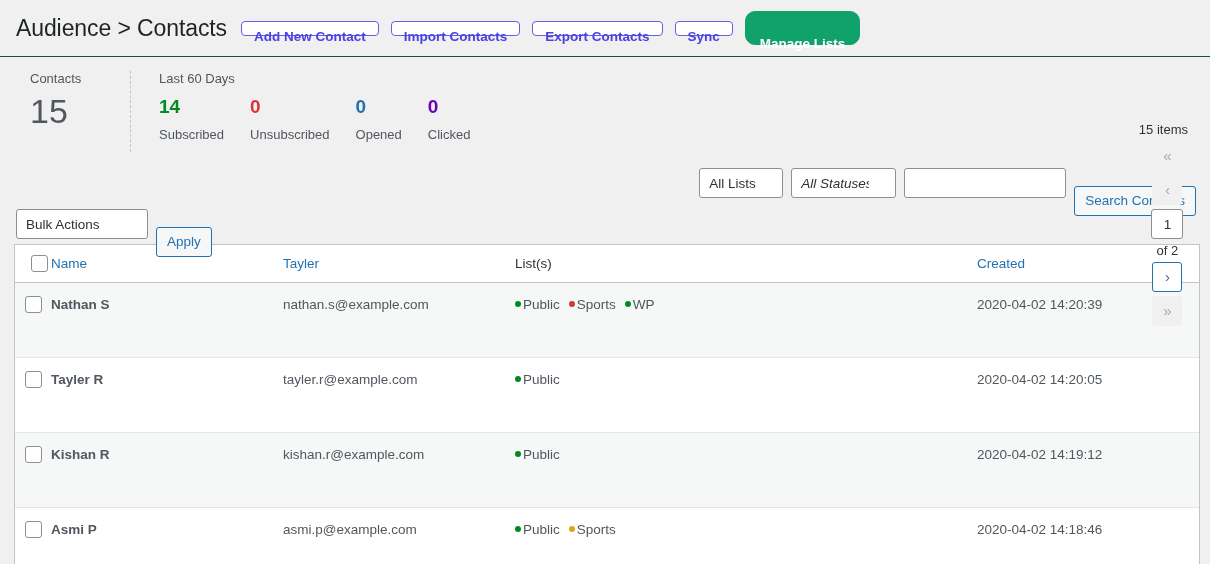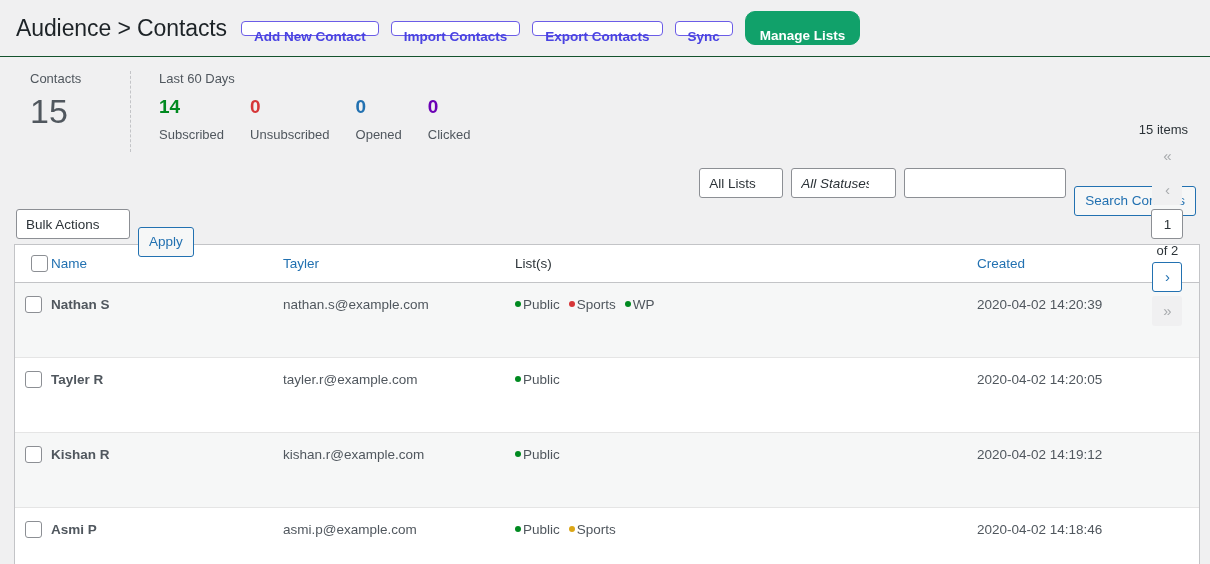--- a/index.html
+++ b/index.html
@@ -41,21 +41,21 @@
     cursor: pointer;
     white-space: nowrap;
     font-family: "Liberation Sans", sans-serif;
   }
   .btn-green {
     background: #11a16a;
     border: 1px solid #11a16a;
     color: #ffffff;
     font-size: 13.5px;
     font-weight: 700;
-    padding: 8px 14px;
+    padding: 16px 14px;
     height: 34px;
     line-height: 32px;
     border-radius: 10px;
     cursor: pointer;
     white-space: nowrap;
     font-family: "Liberation Sans", sans-serif;
   }
 
   
   .stats-wrap {
@@ -162,21 +162,21 @@
     padding: 0 14px 0 16px;
     height: 40px;
     margin-top: 4px;
   }
   .bulk-select {
     appearance: none;
     background: #ffffff;
     border: 1px solid #8c8f94;
     border-radius: 3px;
     height: 30px;
-    width: 114px;
+    width: 132px;
     font-size: 13.5px;
     color: #2c3338;
     padding: 0 24px 0 9px;
     cursor: pointer;
     font-family: "Liberation Sans", sans-serif;
   }
   .pagination {
     margin-left: auto;
     display: flex;
     align-items: center;

